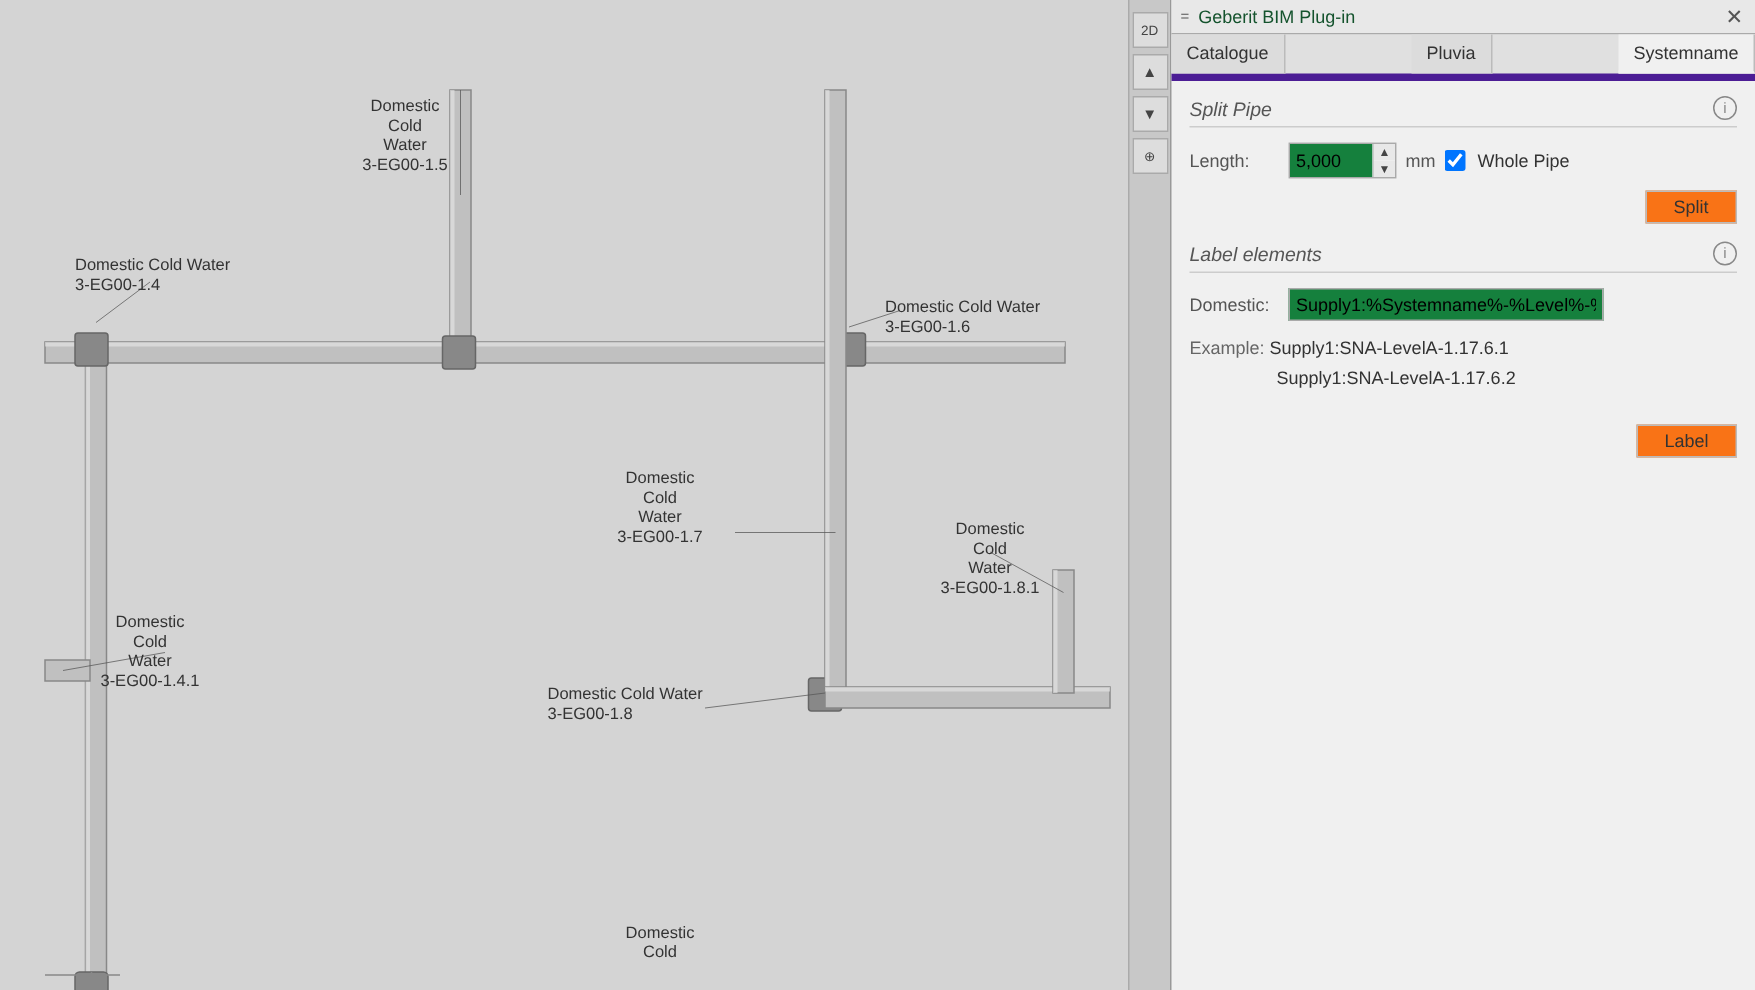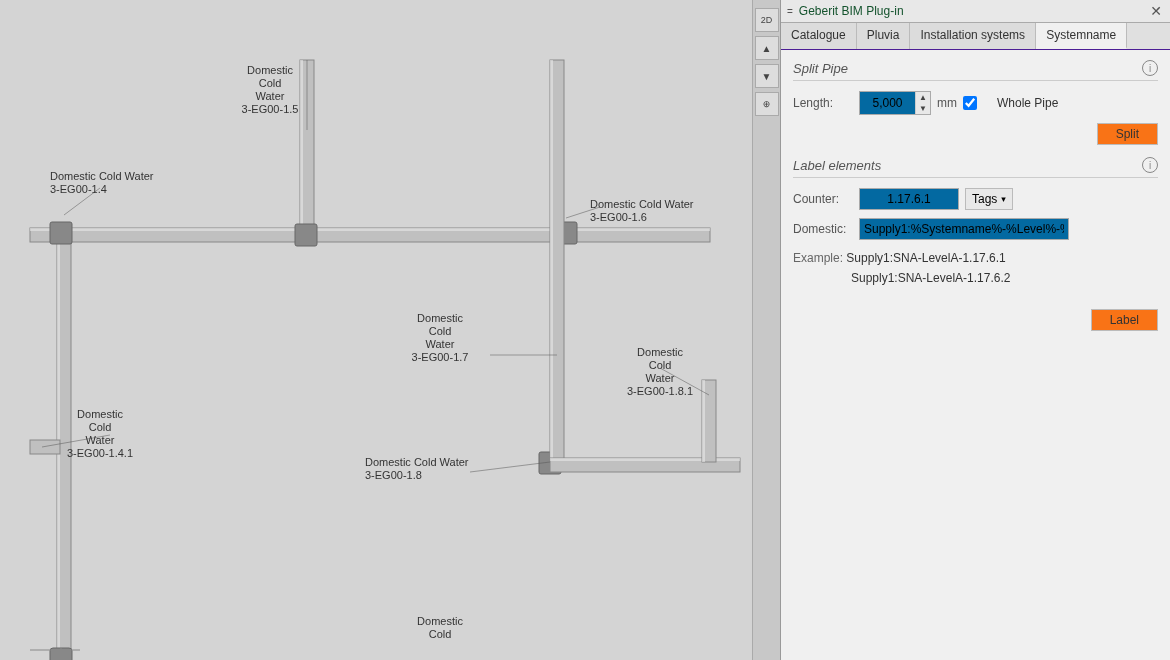--- a/index.html
+++ b/index.html
@@ -60,21 +60,22 @@
       background: none;
       border: none;
       line-height: 1;
       padding: 0 2px;
     }
 
     
     #tabs-bar {
       display: flex;
       background: #e0e0e0;
-      border-bottom: 1px solid #4c1d95;
+      border-bottom: 5px solid #4c1d95;
+      justify-content: space-between;
     }
     .tab {
       padding: 5px 10px;
       font-size: 12px;
       cursor: pointer;
       border-right: 1px solid #bbb;
       background: #dcdcdc;
       color: #333;
       white-space: nowrap;
     }
@@ -126,25 +127,24 @@
       margin-bottom: 8px;
       gap: 6px;
     }
     .form-label {
       color: #555;
       font-size: 12px;
       min-width: 60px;
     }
     .form-input {
       border: 1px solid #aaa;
-      background: #0369a1;
+      background: #15803d;
       padding: 2px 4px;
       font-size: 12px;
       height: 22px;
-      text-align: center;
     }
     .number-input-wrapper {
       display: flex;
       align-items: center;
       border: 1px solid #aaa;
       background: #fff;
     }
     .number-input-wrapper input {
       border: none;
       width: 55px;
@@ -171,21 +171,21 @@
       justify-content: center;
       color: #444;
     }
     .unit-label {
       font-size: 12px;
       color: #555;
     }
     .checkbox-wrapper {
       display: flex;
       align-items: flex-end;
-      gap: 20px;
+      gap: 8px;
     }
     .checkbox-wrapper input[type=checkbox] {
       width: 14px;
       height: 14px;
     }
     .checkbox-label {
       font-size: 12px;
       color: #333;
     }
 
@@ -358,21 +358,20 @@
     <div id="panel-header-left">
       <span id="panel-pin-icon">=</span>
       <span id="panel-title">Geberit BIM Plug-in</span>
     </div>
     <button id="panel-close-btn">✕</button>
   </div>
 
   <div id="tabs-bar">
     <div class="tab">Catalogue</div>
     <div class="tab">Pluvia</div>
-    <div class="tab">Installation systems</div>
     <div class="tab active">Systemname</div>
   </div>
 
   <div id="panel-content">
 
     <div class="section-header">
       <span class="section-title">Split Pipe</span>
       <div class="info-icon">i</div>
     </div>
 
@@ -395,28 +394,20 @@
     <div class="btn-row">
       <button class="action-btn">Split</button>
     </div>
 
     <div id="label-section">
       <div class="section-header">
         <span class="section-title">Label elements</span>
         <div class="info-icon">i</div>
       </div>
 
-      <div class="form-row">
-        <span class="form-label">Counter:</span>
-        <input type="text" class="form-input" style="width: 100px;" value="1.17.6.1">
-        <button class="tags-btn">
-          <span>Tags</span>
-          <span class="dropdown-arrow">▾</span>
-        </button>
-      </div>
 
       <div class="form-row">
         <span class="form-label">Domestic:</span>
         <input type="text" class="form-input pattern-input" value="Supply1:%Systemname%-%Level%-%Counter%" style="">
       </div>
 
       <div style="margin-bottom: 20px; font-size: 12px; color: rgb(51, 51, 51); line-height: 1.7;"><span style="color: rgb(102, 102, 102);">Example: </span><span>Supply1:SNA-LevelA-1.17.6.1</span><br><span style="padding-left: 58px; display: inline-block;">Supply1:SNA-LevelA-1.17.6.2</span></div>
 
       <div class="btn-row">
         <button class="action-btn">Label</button>

